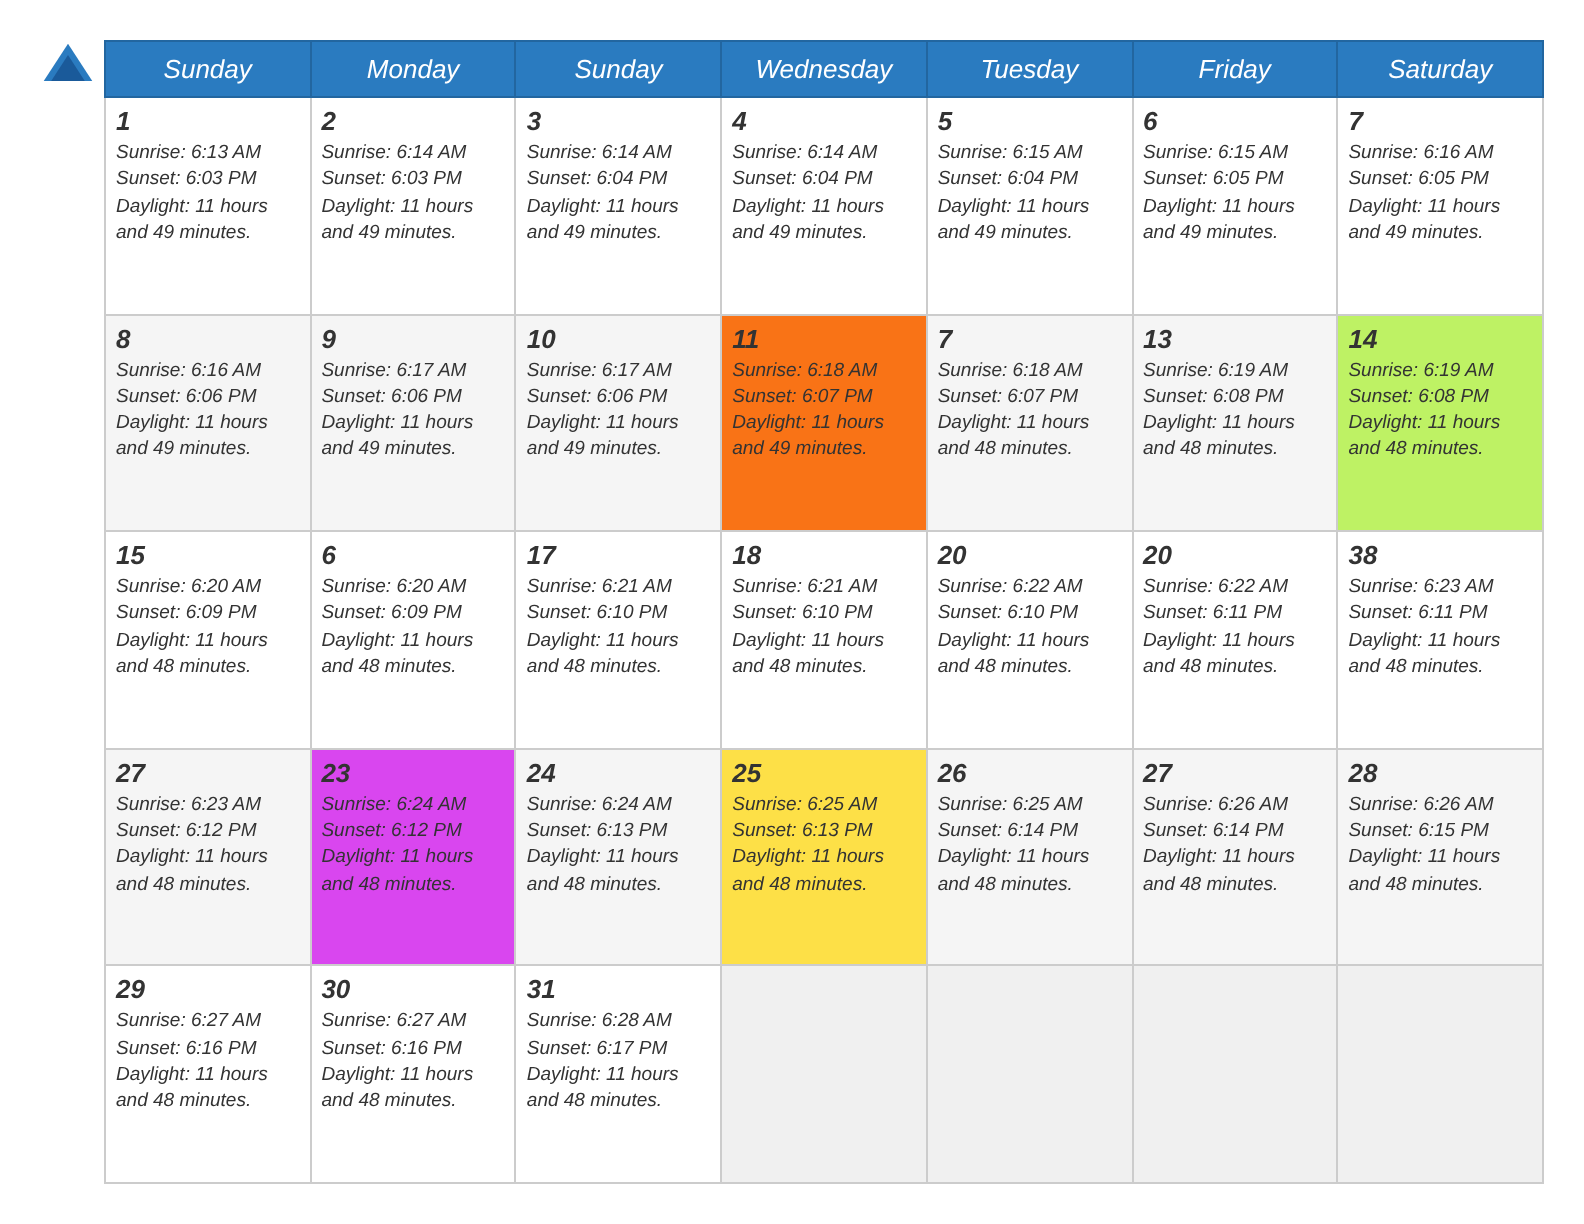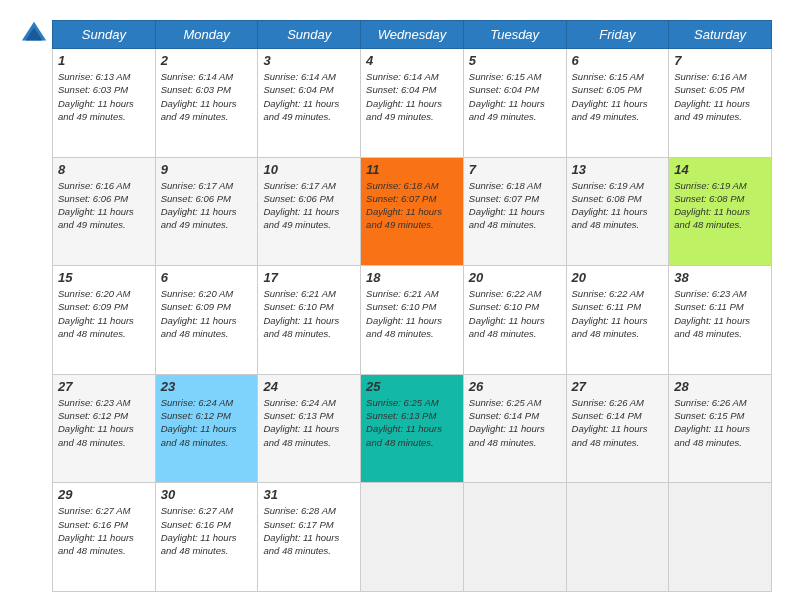--- a/index.html
+++ b/index.html
@@ -313,37 +313,37 @@
         </tr>
         <tr style="background: rgb(245, 245, 245);">
           <td style="background: rgb(245, 245, 245);">
           <span class="day-number">27</span>
           <div class="day-info">
             Sunrise: 6:23 AM<br>
             Sunset: 6:12 PM<br>
             Daylight: 11 hours and 48 minutes.
           </div>
         </td>
-          <td style="background: #7dd3fc;">
+          <td style="background: #d946ef;">
           <span class="day-number">23</span>
           <div class="day-info">
             Sunrise: 6:24 AM<br>
             Sunset: 6:12 PM<br>
             Daylight: 11 hours and 48 minutes.
           </div>
         </td>
           <td style="background: rgb(245, 245, 245);">
           <span class="day-number">24</span>
           <div class="day-info">
             Sunrise: 6:24 AM<br>
             Sunset: 6:13 PM<br>
             Daylight: 11 hours and 48 minutes.
           </div>
         </td>
-          <td style="background: #14b8a6;">
+          <td style="background: #fde047;">
           <span class="day-number">25</span>
           <div class="day-info">
             Sunrise: 6:25 AM<br>
             Sunset: 6:13 PM<br>
             Daylight: 11 hours and 48 minutes.
           </div>
         </td>
           <td style="background: rgb(245, 245, 245);">
           <span class="day-number">26</span>
           <div class="day-info">

